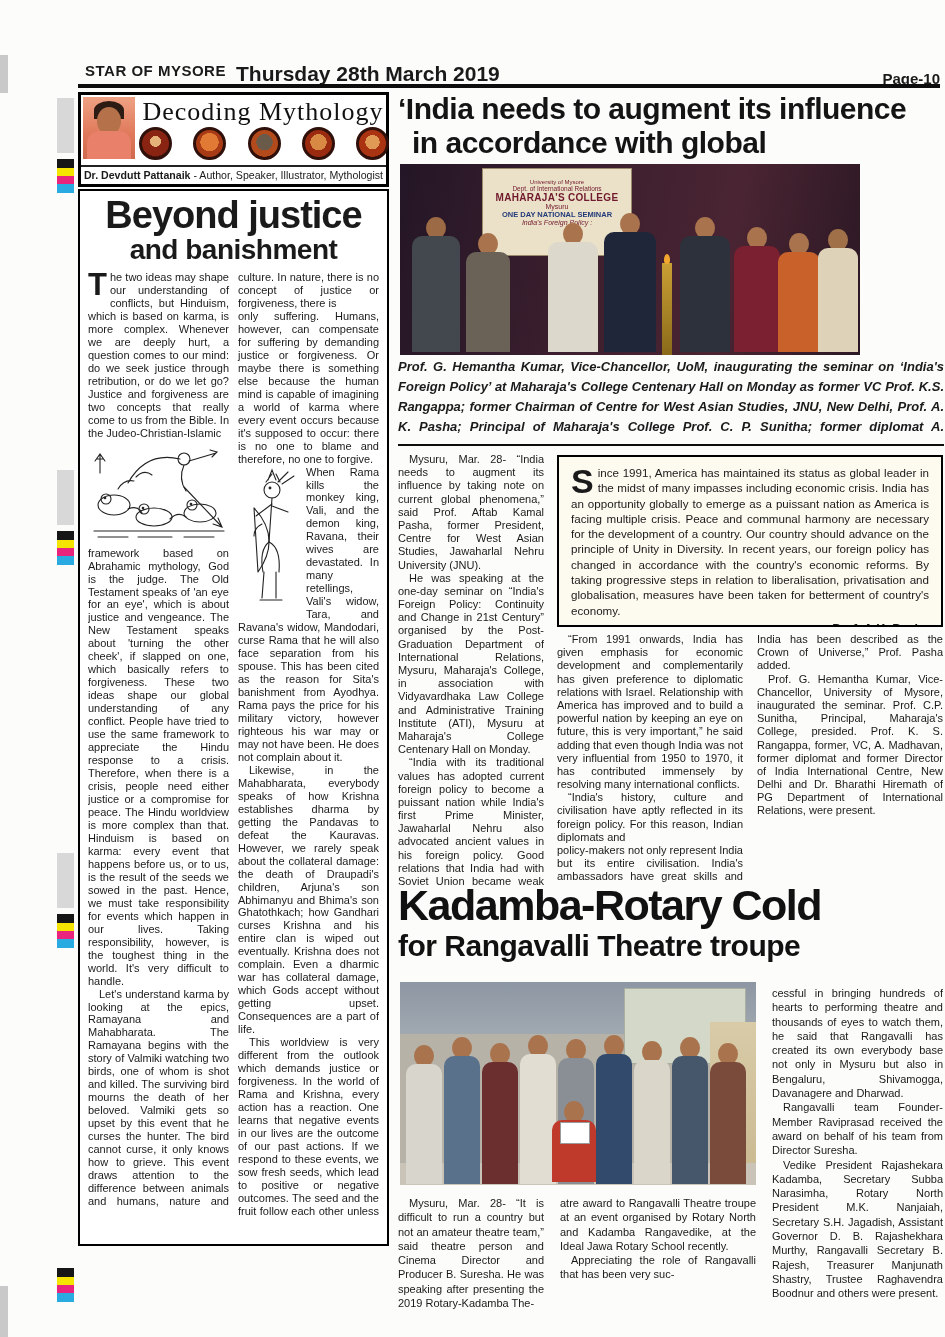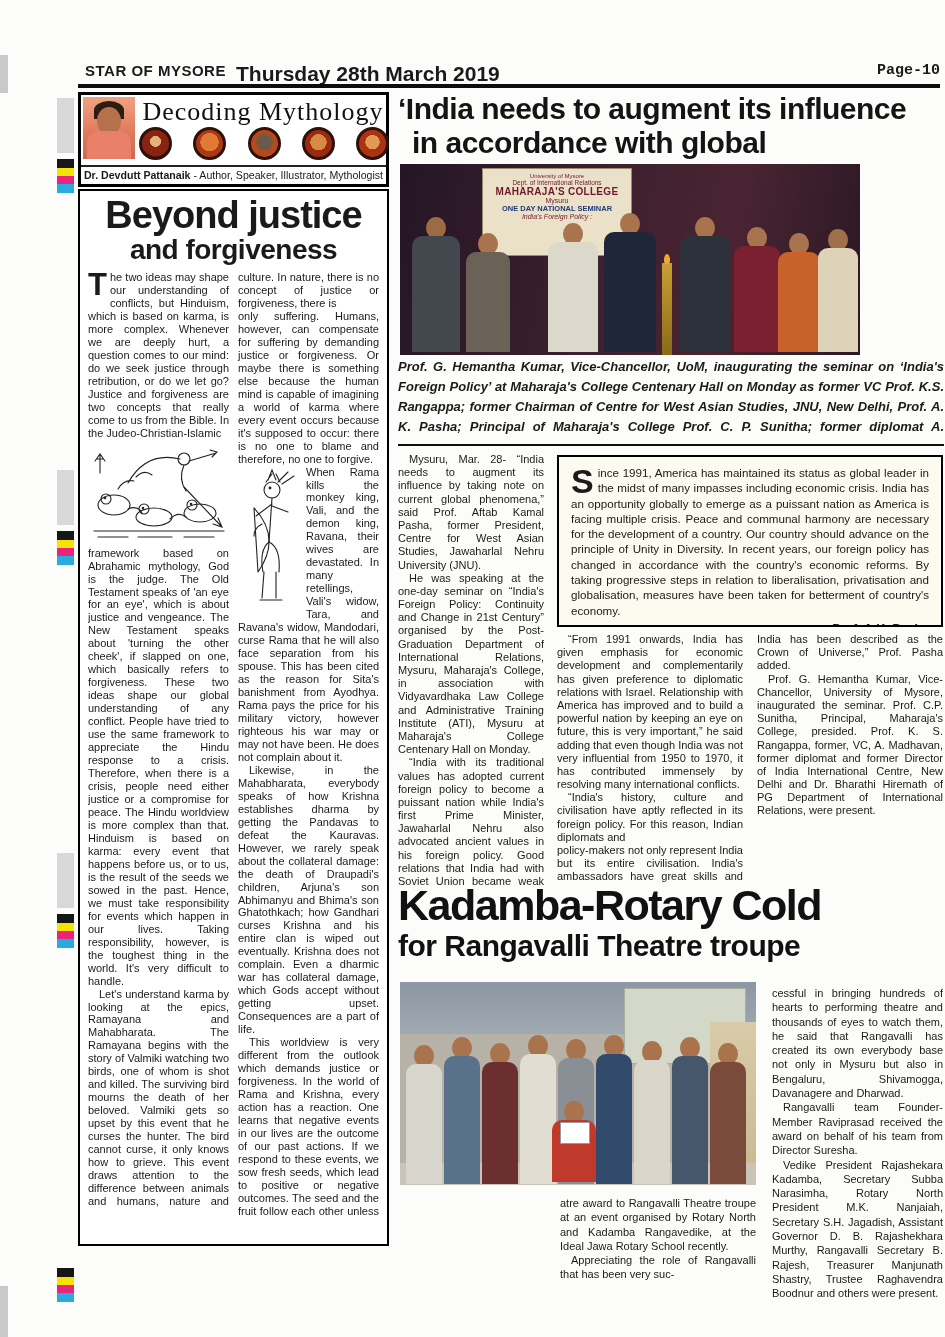--- a/index.html
+++ b/index.html
@@ -48,21 +48,21 @@
   .dc{float:left;font-weight:bold;font-size:31px;line-height:25px;padding:1px 3px 0 0;}
   .illus1{width:100%;height:102px;margin:3px 0 2px;break-inside:avoid;}
   .illus2w{float:left;width:64px;height:142px;margin:2px 4px 0 0;}
 
   
   .ihead{left:398px;top:92px;width:546px;font-weight:bold;font-size:30px;letter-spacing:-.5px;line-height:1.12;color:#141414;}
   .ihead .l2{padding-left:14px;}
   .photo1{left:400px;top:164px;width:460px;height:191px;overflow:hidden;
           background:linear-gradient(100deg,#241626 0%,#3c1f2e 40%,#4a2432 70%,#2b1824 100%);}
   .banner{position:absolute;left:82px;top:4px;width:150px;height:88px;background:#eae1c8;border:1px solid #9a8a6a;
-          text-align:center;color:#70182c;overflow:hidden;box-sizing:border-box;padding-top:4px;}
+          text-align:center;color:#70182c;overflow:hidden;box-sizing:border-box;padding-top:10px;}
   .banner .b1{font-size:6px;}
   .banner .b2{font-size:6.5px;}
   .banner .b3{font-size:10px;font-weight:bold;letter-spacing:.3px;}
   .banner .b4{font-size:7px;}
   .banner .b5{font-size:7.5px;font-weight:bold;color:#223a7a;}
   .banner .b6{font-size:7px;font-style:italic;}
   .pn{position:absolute;bottom:0;}
   .pn .hd{width:20px;height:22px;border-radius:50%;background:#a9744d;margin:0 auto;}
   .pn .bd{width:100%;border-radius:10px 10px 0 0;margin-top:-3px;}
   .lamp{position:absolute;bottom:0;width:10px;height:92px;background:linear-gradient(180deg,#caa034,#8a6a1a);}
@@ -125,21 +125,21 @@
   </div>
   <div class="abs reg" style="left:57px;top:1268px;">
     <div style="height:9px;background:#161616;"></div>
     <div style="height:8px;background:#f5e400;"></div>
     <div style="height:8px;background:#e8247c;"></div>
     <div style="height:9px;background:#29abe2;"></div>
   </div>
 
   <div class="abs masthead" style="left:85px;top:62px;">STAR OF MYSORE</div>
   <div class="abs hdate" style="left:236px;top:62px;">Thursday 28th March 2019</div>
-  <div class="abs pageno" style="left:820px;top:62px;width:120px;text-align:right;font-family:Liberation Mono, monospace;">Page-10</div>
+  <div class="abs pageno" style="left:820px;top:70px;width:120px;text-align:right;">Page-10</div>
   <div class="abs hrule" style="left:78px;top:84px;width:862px;"></div>
 
   <div class="abs decobox">
     <div class="portrait">
       <div class="hair"></div>
       <div class="face"></div>
       <div class="shirt"></div>
     </div>
     <div class="dtitle">Decoding Mythology</div>
     <div class="masks">
@@ -149,21 +149,21 @@
       <div class="mask m4"></div>
       <div class="mask m5"></div>
     </div>
     <div class="byline">
       <span class="bn">Dr. Devdutt Pattanaik</span><span> - Author, Speaker, Illustrator, Mythologist</span>
     </div>
   </div>
 
   <div class="abs jbox">
     <div class="jh1">Beyond justice</div>
-    <div class="jh2">and forgiveness</div>
+    <div class="jh2">and banishment</div>
     <div class="jcols">
       <p class="jp"><span class="dc">T</span><span>he two ideas may shape our understanding of conflicts, but Hinduism, which is based on karma, is more complex. Whenever we are deeply hurt, a question comes to our mind: do we seek justice through retribution, or do we let go? Justice and forgiveness are two concepts that really come to us from the Bible. In the Judeo-Christian-Islamic</span></p>
       <div class="illus1">
         <svg width="142" height="102" viewBox="0 0 142 102" xmlns="http://www.w3.org/2000/svg" fill="none" stroke="#222" stroke-width="1.1" stroke-linecap="round">
           <path d="M12 30 v-18 m-5 6 l5 -7 5 7 m-8 -2 h6"></path>
           <path d="M40 40 Q58 8 92 16"></path>
           <circle cx="96" cy="16" r="6"></circle>
           <path d="M101 18 L128 10 m-6 -3 l7 2 -5 5"></path>
           <path d="M96 22 q-6 14 2 26"></path>
           <ellipse cx="26" cy="62" rx="16" ry="10"></ellipse>
@@ -325,18 +325,21 @@
       </div>
     <div class="cert" style="left:160px;top:140px;"></div>
   </div>
 
   <div class="abs kcol3">
     <p>cessful in bringing hundreds of hearts to performing theatre and thousands of eyes to watch them, he said that Rangavalli has created its own everybody base not only in Mysuru but also in Bengaluru, Shivamogga, Davanagere and Dharwad.</p>
     <p class="ind">Rangavalli team Founder-Member Raviprasad received the award on behalf of his team from Director Suresha.</p>
     <p class="ind">Vedike President Rajashekara Kadamba, Secretary Subba Narasimha, Rotary North President M.K. Nanjaiah, Secretary S.H. Jagadish, Assistant Governor D. B. Rajashekhara Murthy, Rangavalli Secretary B. Rajesh, Treasurer Manjunath Shastry, Trustee Raghavendra Boodnur and others were present.</p>
   </div>
 
+  <div class="abs kcol1">
+    <p class="ind">Mysuru, Mar. 28- “It is difficult to run a country but not an amateur theatre team,” said theatre person and Cinema Director and Producer B. Suresha. He was speaking after presenting the 2019 Rotary-Kadamba The-</p>
+  </div>
   <div class="abs kcol2">
     <p>atre award to Rangavalli Theatre troupe at an event organised by Rotary North and Kadamba Rangavedike, at the Ideal Jawa Rotary School recently.</p>
     <p class="ind">Appreciating the role of Rangavalli that has been very suc-</p>
   </div>
 
 </div>
 
 </body></html>

